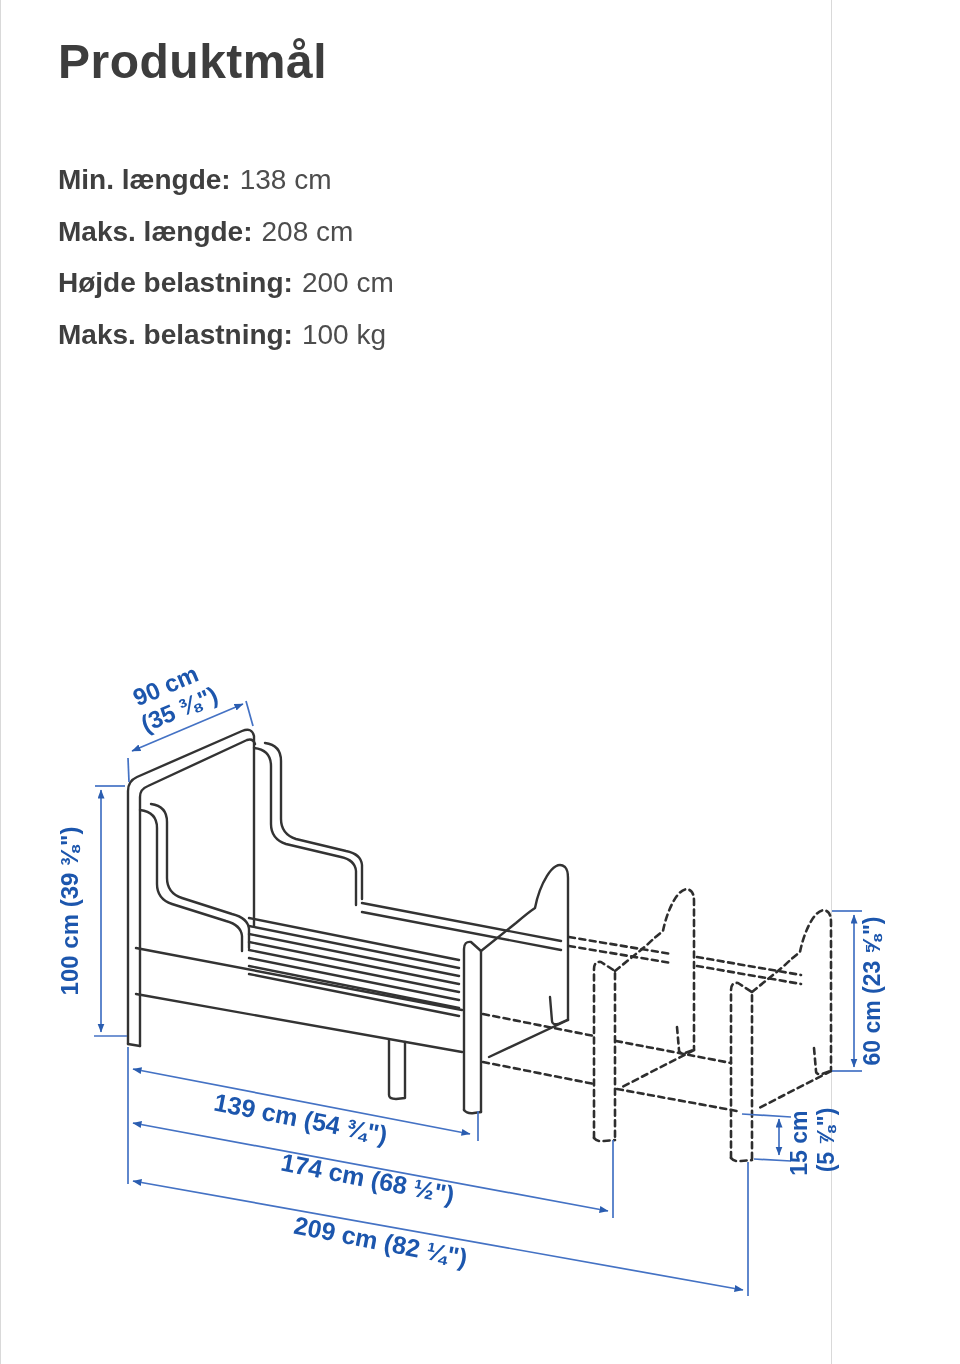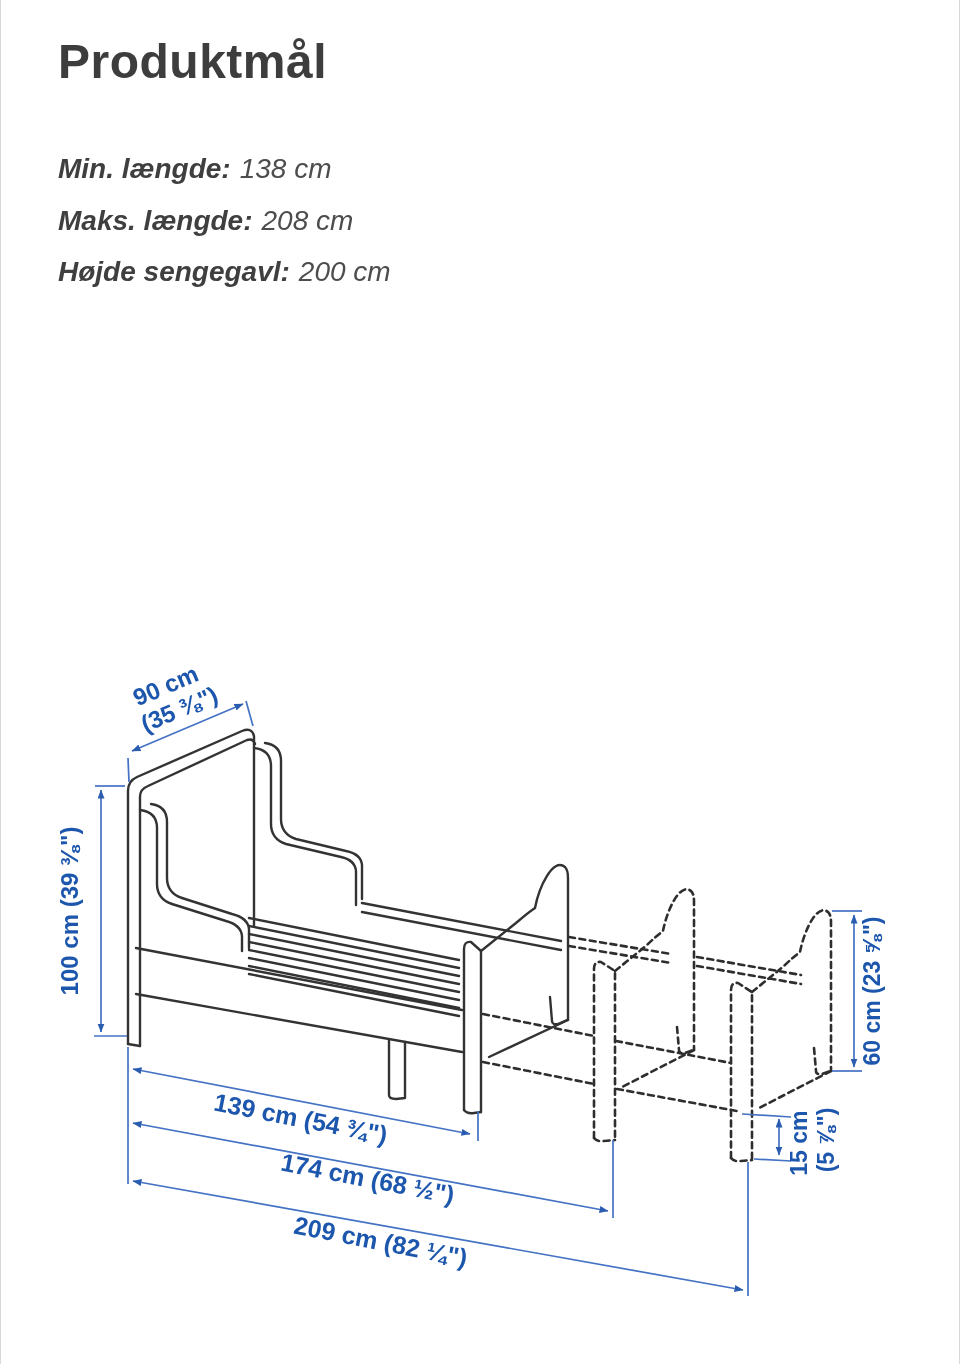--- a/index.html
+++ b/index.html
@@ -2,32 +2,32 @@
 <html><head>
 <meta charset="utf-8">
 <style>
   * { margin:0; padding:0; box-sizing:border-box; }
   html,body { background:#fff; }
   body {
     width:960px; height:1364px; position:relative; overflow:hidden;
     font-family:"Liberation Sans", sans-serif;
   }
   .page {
-    position:absolute; left:0; top:0; width:960px; height:1364px;
+    position:absolute; left:0; top:0; width:832px; height:1364px;
     background:#fff;
     border-left:1px solid #d9d9d9;
     border-right:1px solid #d9d9d9;
   }
   .page-title {
     position:absolute; left:57px; top:34px;
     font-size:48px; font-weight:700; color:#3d3d3d; letter-spacing:0.5px;
   }
   .specs {
-    position:absolute; left:57px; top:143px;
-    font-size:28px; line-height:51.6px; color:#4d4d4d;font-style:italic;
+    position:absolute; left:57px; top:154px;
+    font-size:28px; line-height:51.6px; color:#4d4d4d;
   }
   .spec-line { white-space:nowrap; }
   .spec-label { font-weight:700; color:#3f3f3f; }
   .spec-value { font-weight:400; color:#4d4d4d; margin-left:9px; }
   .diagram-wrap {
     position:absolute; left:0; top:600px; width:960px; height:764px;
   }
   svg text {
     font-family:"Liberation Sans", sans-serif;
     font-weight:700; fill:#1c56ad;
@@ -36,21 +36,22 @@
 </head>
 <body>
 
 <div class="page">
 
   <h1 class="page-title">Produktmål</h1>
 
   <div class="specs">
     <div class="spec-line"><span class="spec-label">Min. længde:</span><span class="spec-value">138 cm</span></div>
     <div class="spec-line"><span class="spec-label">Maks. længde:</span><span class="spec-value">208 cm</span></div>
-    <div class="spec-line"><span class="spec-label">Højde sengegavl:</span><span class="spec-value">200 cm</span></div>
+    <div class="spec-line"><span class="spec-label">Højde belastning:</span><span class="spec-value">200 cm</span></div>
+    <div class="spec-line"><span class="spec-label">Maks. belastning:</span><span class="spec-value">100 kg</span></div>
   </div>
 
   <div class="diagram-wrap">
     <svg width="960" height="764" viewBox="0 0 960 764">
       <defs>
         <marker id="arr" markerWidth="10" markerHeight="8" refX="8.5" refY="3.5" orient="auto-start-reverse" markerUnits="userSpaceOnUse">
           <path d="M0,0 L9,3.5 L0,7 Z" fill="#2a5db0"></path>
         </marker>
       </defs>
 

